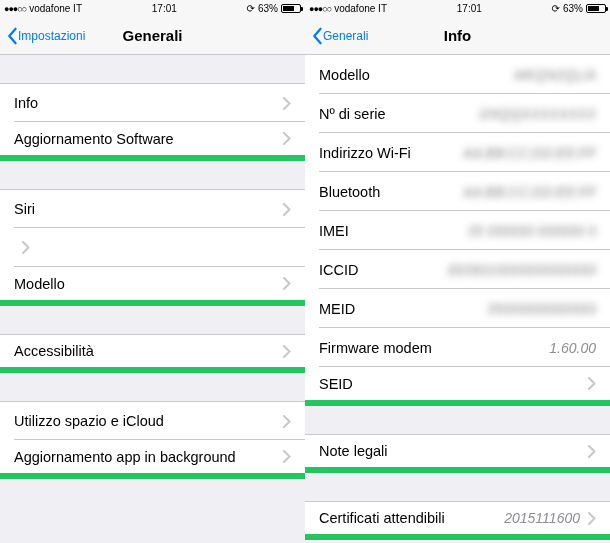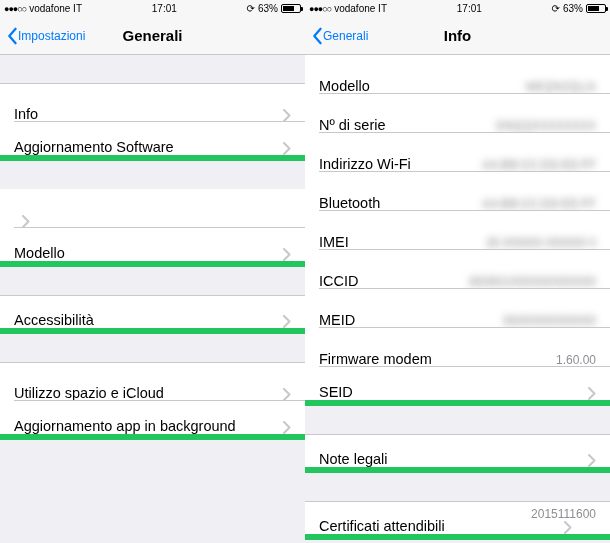--- a/index.html
+++ b/index.html
@@ -81,56 +81,57 @@
   }
   .content {
     flex: 1;
     overflow-y: hidden;
   }
   .group-gap { height: 28px; }
   .cell {
     background: #fff;
     min-height: 39px;
     display: flex;
-    align-items: flex-end;
+    align-items: center;
     justify-content: space-between;
     padding: 0 14px;
     font-size: 14.5px;
     color: #000;
     position: relative;
     cursor: pointer;
   }
   .cell.first { border-top: 1px solid #c8c7cc; }
   .cell.last { border-bottom: 6px solid #22c55e; }
   .cell:not(.last)::after {
     content: "";
     position: absolute;
     left: 14px; right: 0; bottom: 0;
     height: 1px;
     background: #c8c7cc;
   }
   .cell-label { color: #000; }
   .cell-value {
     color: #8e8e93;
-    font-size: 12px;
+    font-size: 14px;
     max-width: 150px;
     text-align: right;
     white-space: nowrap;
+    font-style: italic;
   }
   .cell-value.blurred {
     color: transparent;
     text-shadow: 0 0 7px rgba(120,120,120,0.9);
     user-select: none;
   }
   .chevron {
     color: #c7c7cc;
     margin-left: 8px;
   }
   .chevron svg { width: 8px; height: 13px; display: block; }
-  .right-side { display: flex; align-items: center; flex-direction: column; }
+  .right-side { display: flex; align-items: center; }
   .link-footer {
     font-size: 13px;
     color: #007aff;
     padding: 8px 14px 0;
     cursor: pointer;
   }
 </style>
 </head>
 <body>
 
@@ -177,20 +178,30 @@
           <span class="chevron">
             <svg viewBox="0 0 8 13">
               <path d="M1 1 L6.5 6.5 L1 12" stroke="#c7c7cc" stroke-width="2" fill="none" stroke-linecap="round" stroke-linejoin="round"></path>
             </svg>
           </span>
         </span>
     </div>
 
     <div class="group-gap"></div>
 
+    <div class="cell first">
+      <span class="cell-label">Siri</span>
+      <span class="right-side">
+          <span class="chevron">
+            <svg viewBox="0 0 8 13">
+              <path d="M1 1 L6.5 6.5 L1 12" stroke="#c7c7cc" stroke-width="2" fill="none" stroke-linecap="round" stroke-linejoin="round"></path>
+            </svg>
+          </span>
+        </span>
+    </div>
     <div class="cell">
       <span class="right-side">
           <span class="chevron">
             <svg viewBox="0 0 8 13">
               <path d="M1 1 L6.5 6.5 L1 12" stroke="#c7c7cc" stroke-width="2" fill="none" stroke-linecap="round" stroke-linejoin="round"></path>
             </svg>
           </span>
         </span>
     </div>
     <div class="cell last">

